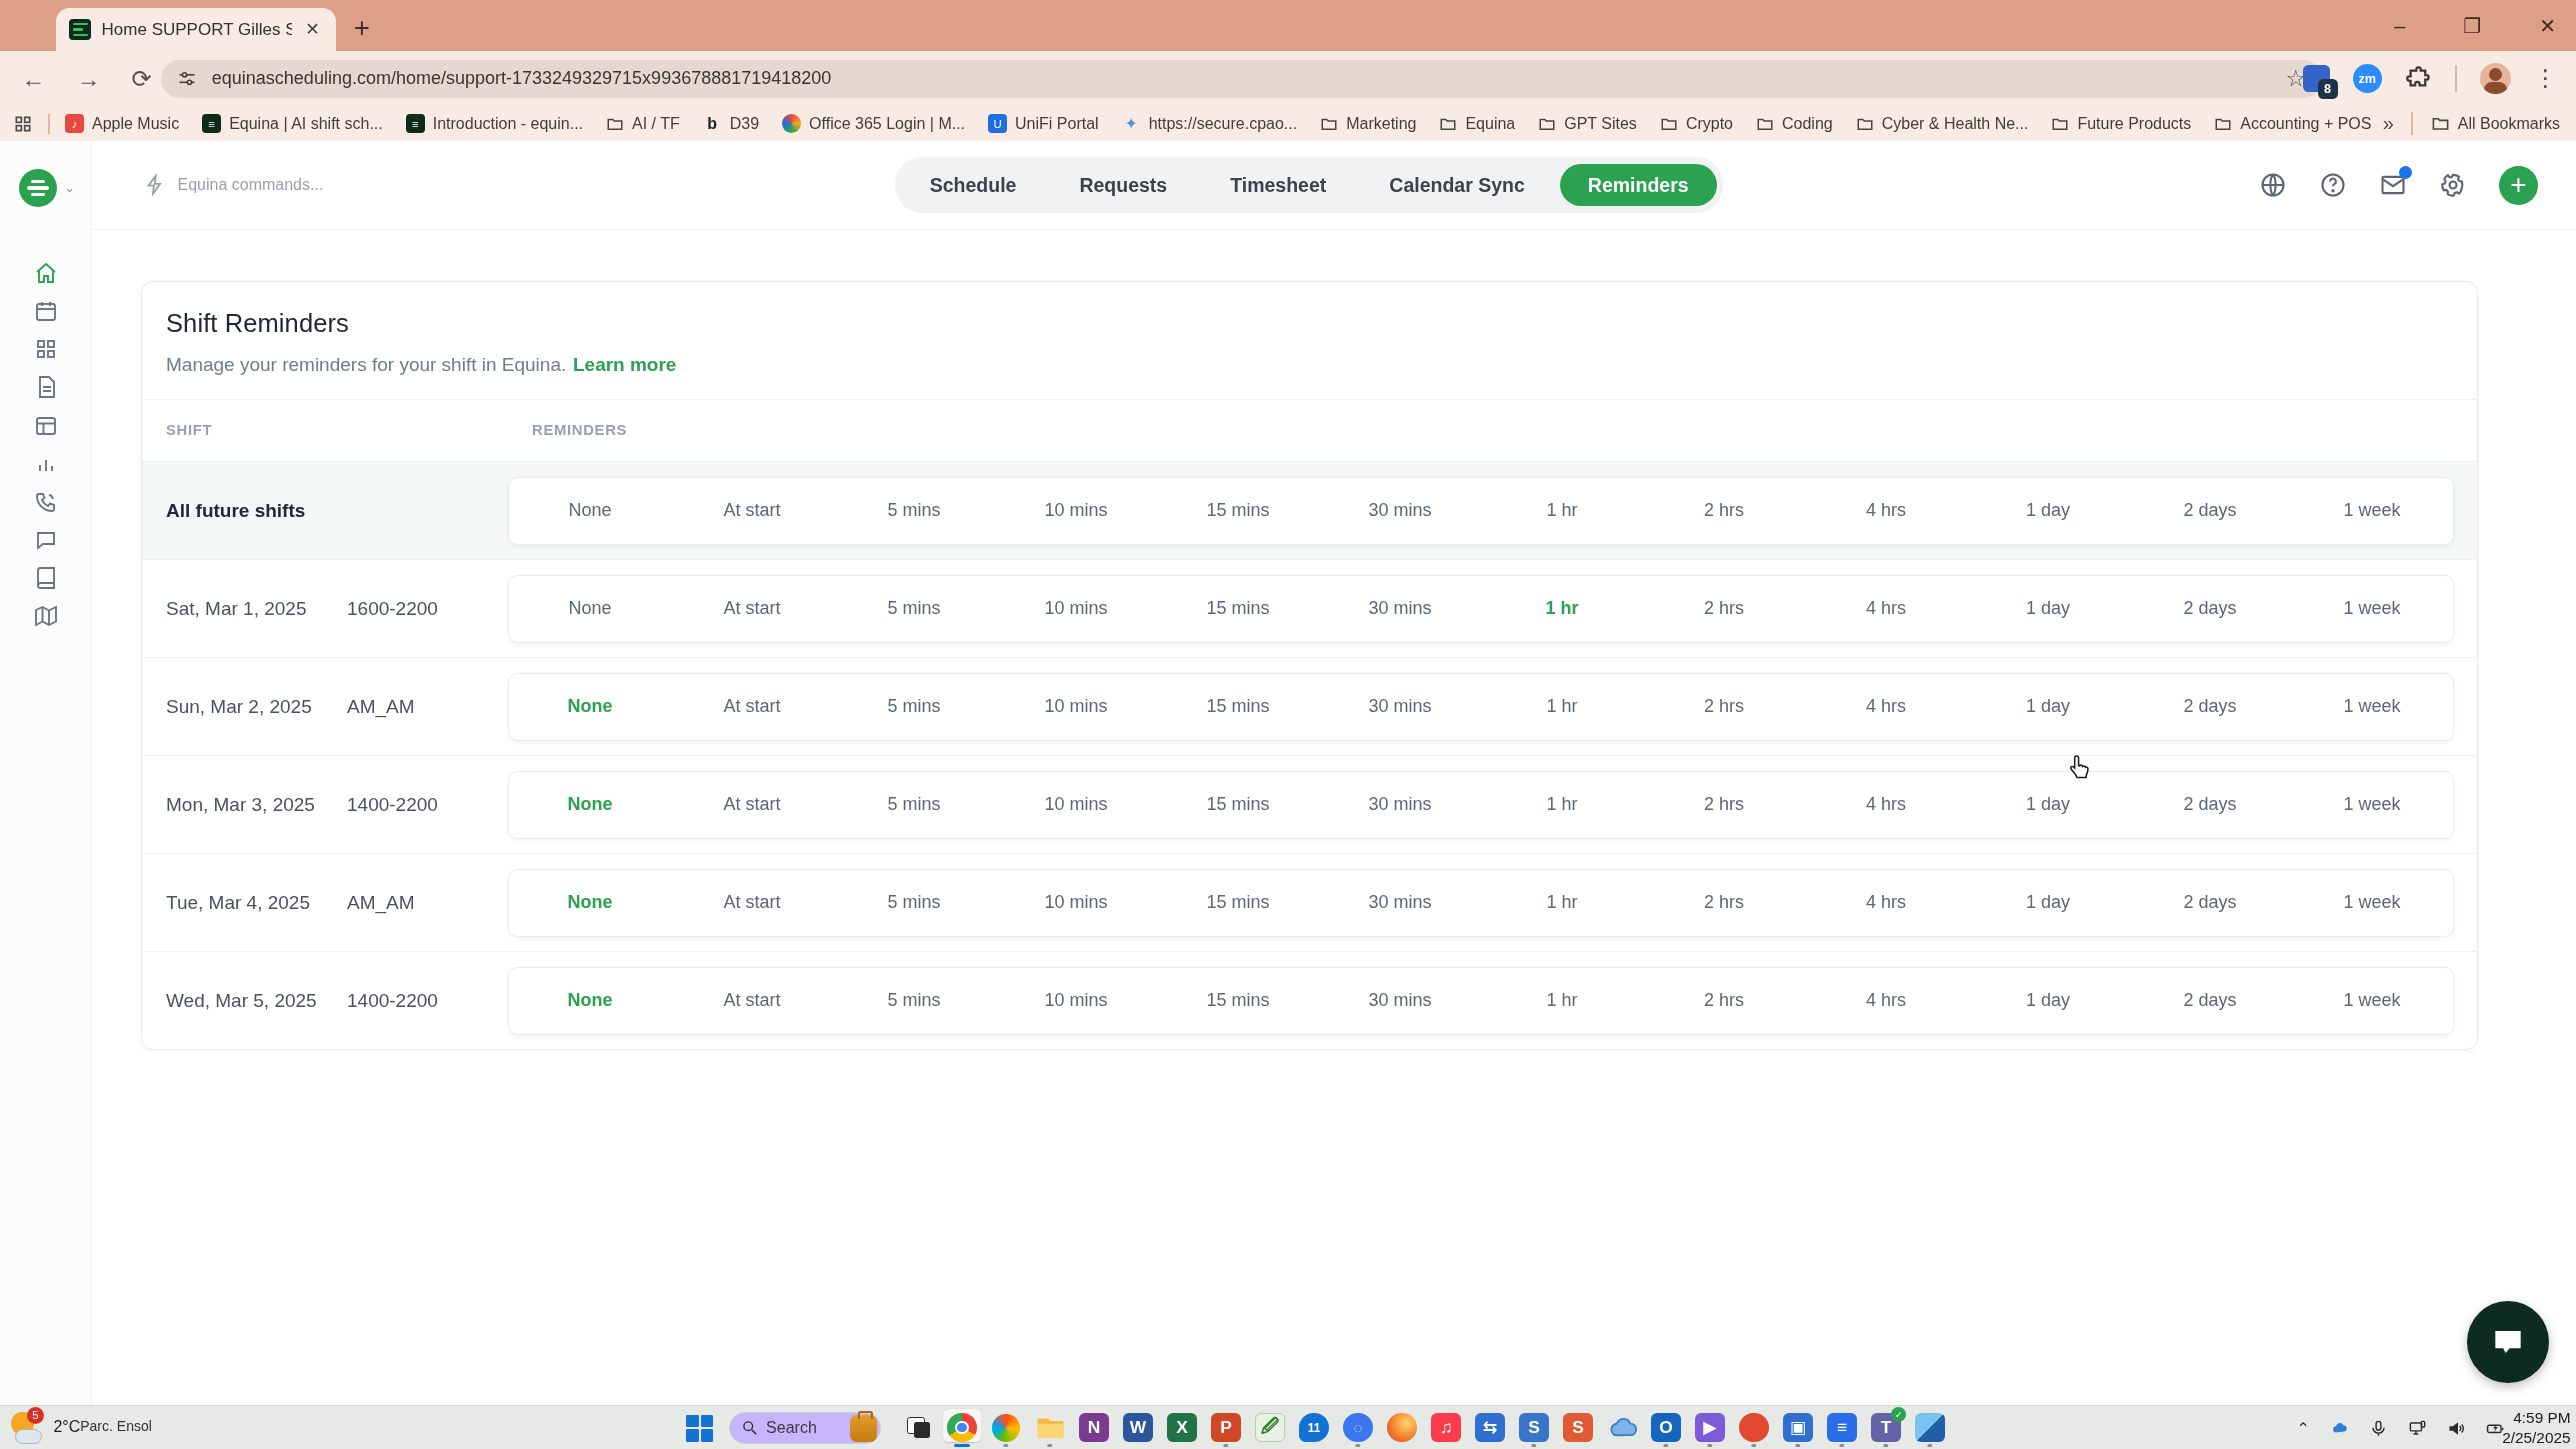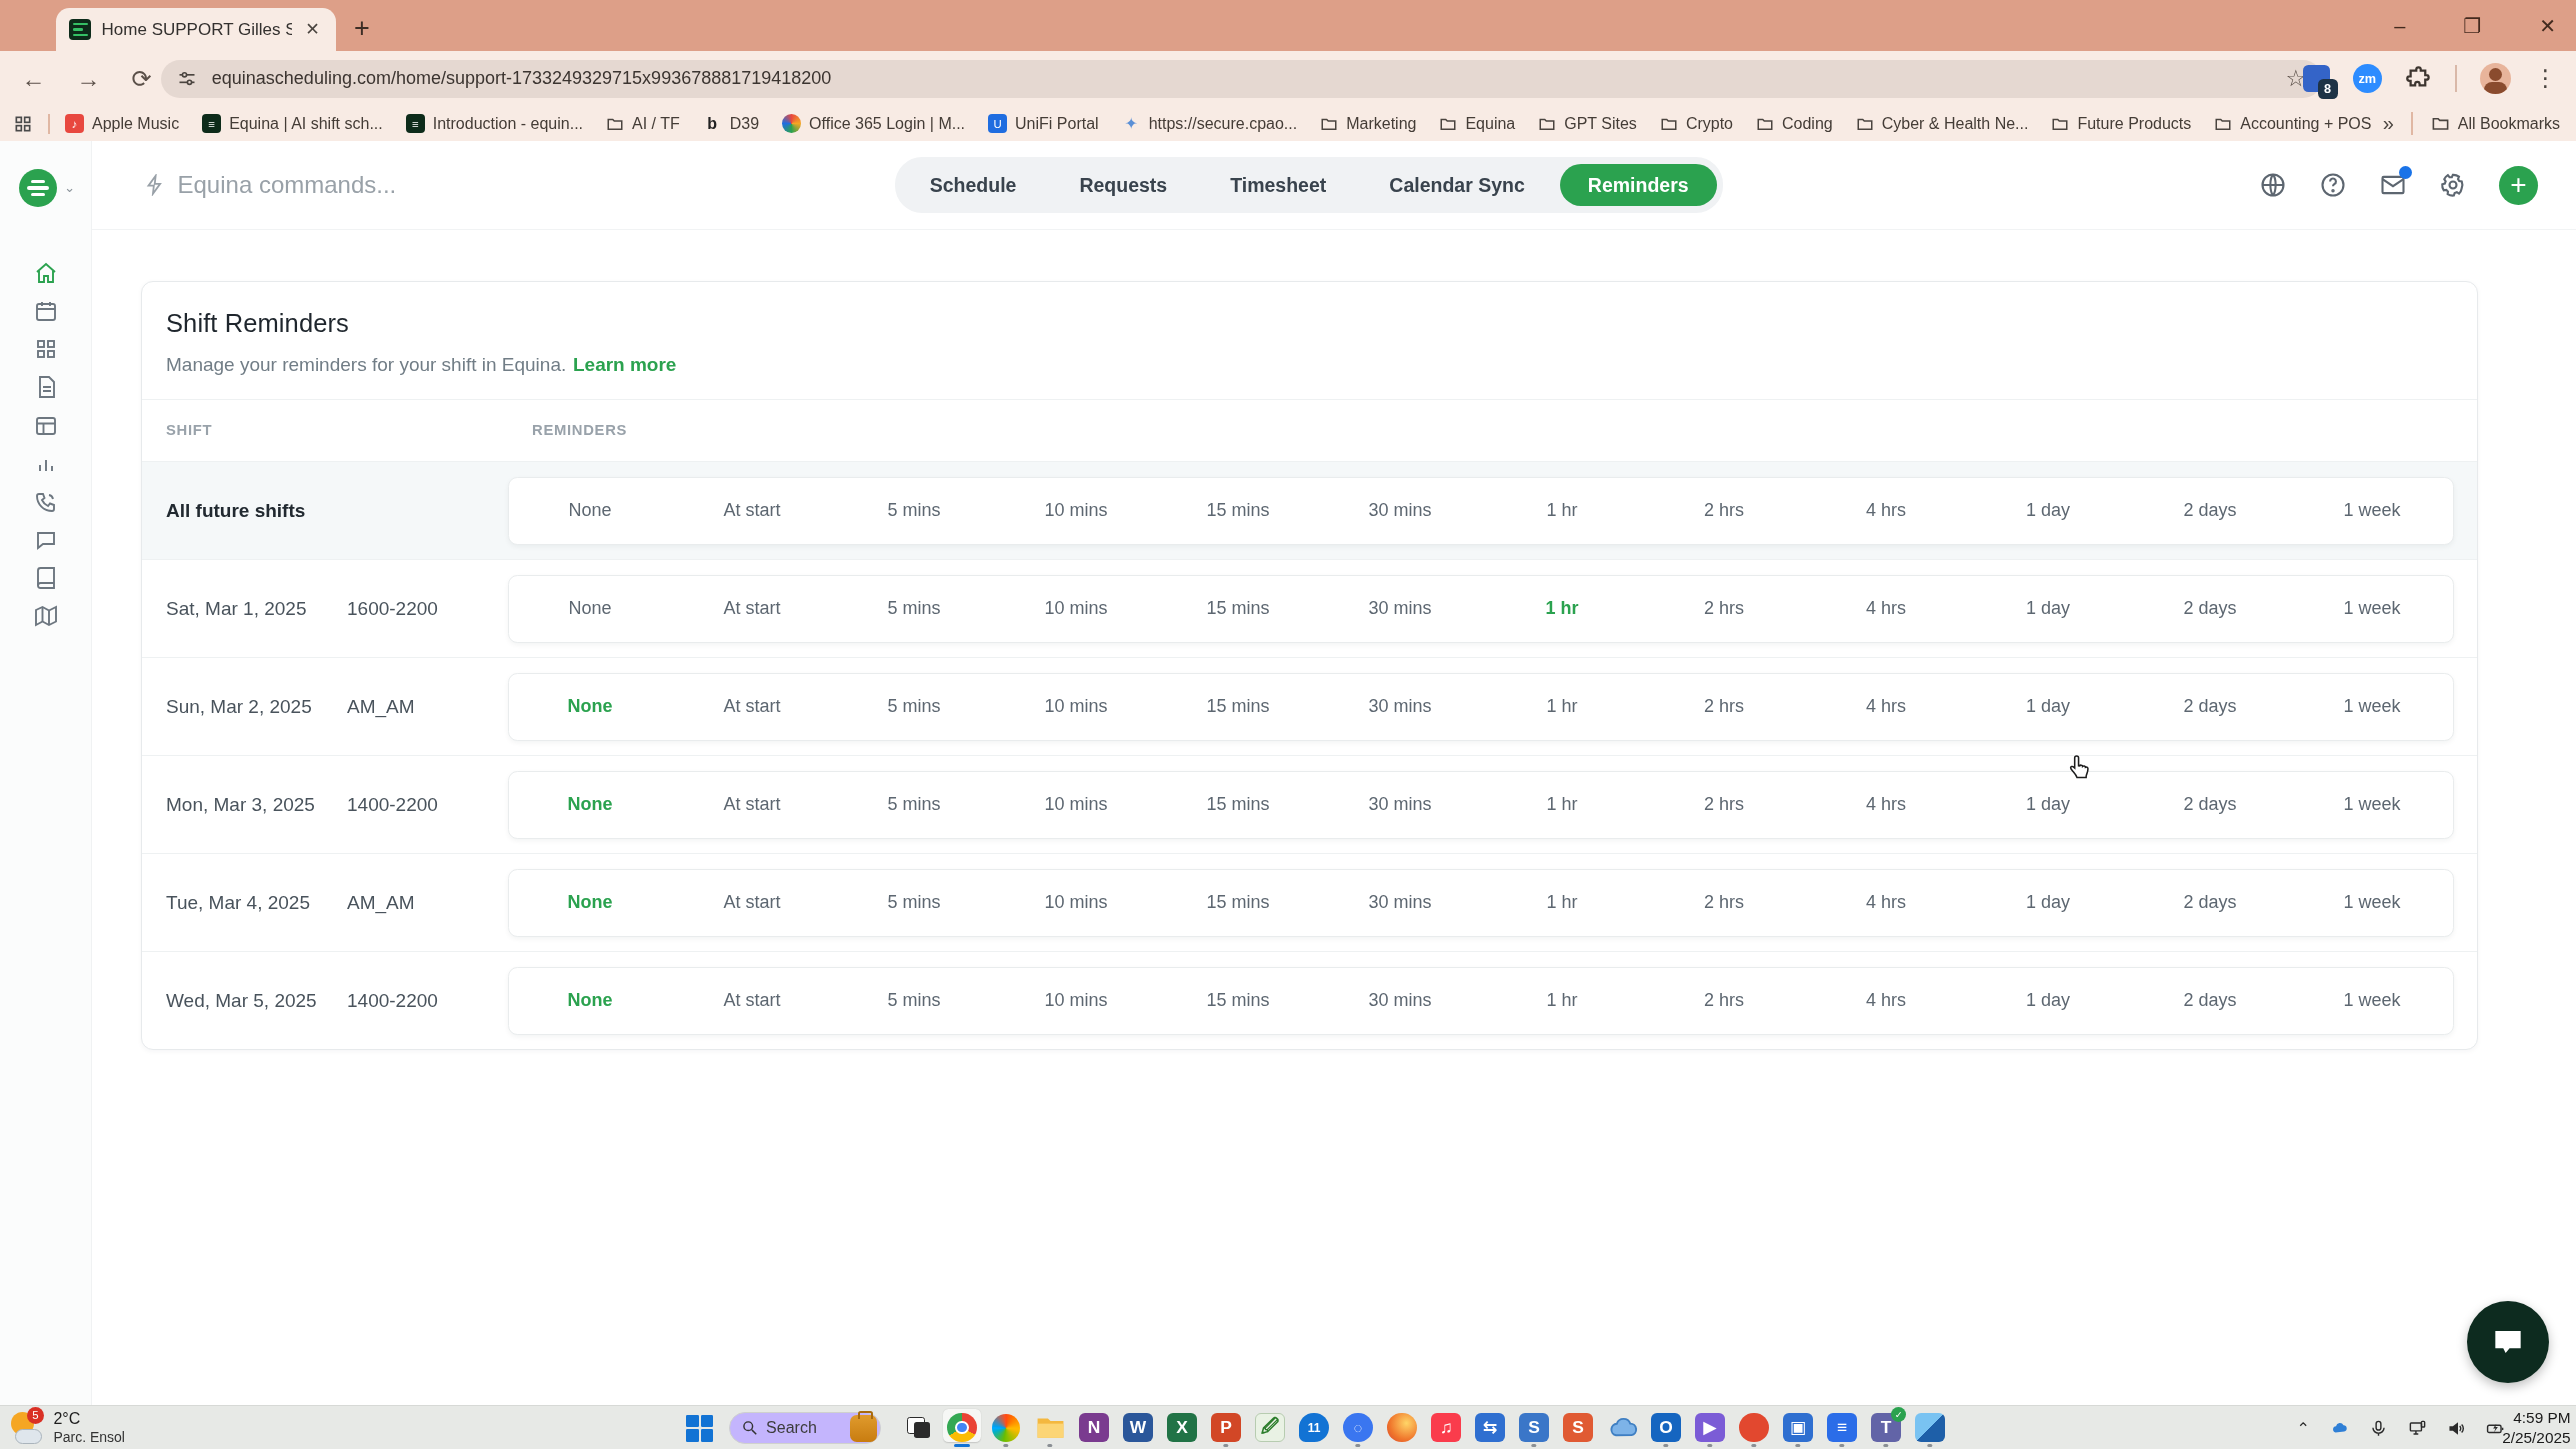--- a/index.html
+++ b/index.html
@@ -45,21 +45,21 @@
   .side-logo i { display:block; height:3.4px; background:#fff; border-radius:2px; }
   .side-logo i:nth-child(1){ width:60%; margin:0 auto; }
   .side-logo i:nth-child(3){ width:60%; margin:0 auto; }
   .side-caret { position:absolute; left:64px; top:39px; color:#8b949b; font-size:13.4px; }
   .side-nav { position:absolute; left:0; top:119px; width:91px; display:flex; flex-direction:column; align-items:center; gap:12.7px; }
   .side-item { width:38px; height:25.5px; display:flex; align-items:center; justify-content:center; color:#6d7780; }
   .side-item.active { color:#2ba24f; }
   .side-item svg { width:24px; height:24px; }
 
   .app-header { position:absolute; left:92px; top:0; width:2484px; height:89px; background:#fff; border-bottom:1.3px solid #f1f3f4; display:flex; align-items:center; }
-  .cmd { display:flex; align-items:center; gap:12px; margin-left:52px; color:#99a1a8; font-size:24px; }
+  .cmd { display:flex; align-items:center; gap:12px; margin-left:52px; color:#99a1a8; font-size:16px; }
   .nav-pill { position:absolute; left:50%; transform:translateX(-53%); height:56px; background:#f0f2f4; border-radius:27px; display:flex; align-items:center; padding:0 6.7px; gap:7px; }
   .nav-tab { font-size:19.5px; color:#39434d; font-weight:bold; padding:0 28px; }
   .nav-tab.active { background:#2ba24f; color:#fff; border-radius:23px; height:42px; display:flex; align-items:center; }
   .hdr-icons { position:absolute; right:38px; display:flex; align-items:center; gap:32px; color:#5d6670; }
   .hdr-icons svg { width:28px; height:28px; }
   .mail-wrap { position:relative; }
   .mail-dot { position:absolute; right:-5.4px; top:-5.4px; width:13.4px; height:13.4px; border-radius:50%; background:#1a73e8; }
   .plus-btn { width:39px; height:39px; border-radius:50%; background:#2ba24f; color:#fff; display:flex; align-items:center; justify-content:center; font-size:28px; font-weight:300; line-height:0; }
 
   .card { position:absolute; left:141px; top:140px; width:2337px; height:769px; background:#fff; border:1.3px solid #e7eaec; border-radius:12px; box-shadow:0 1.3px 5.4px rgba(20,30,40,.04); overflow:hidden; }
@@ -84,21 +84,21 @@
 
   .chat-fab { position:absolute; left:2467px; top:1160px; width:82px; height:82px; border-radius:50%; background:#0d2b1f; display:flex; align-items:center; justify-content:center; box-shadow:0 4px 10.7px rgba(0,0,0,.25); }
 
   
   .taskbar { position:absolute; left:0; top:1405px; width:2576px; height:44px; background:#e7e9e6; border-top:0.7px solid #d7d9d6; }
   .weather { position:absolute; left:9.4px; top:3.4px; display:flex; align-items:center; gap:8px; }
   .wx-ico { position:relative; width:36px; height:36px; }
   .wx-sun { position:absolute; left:1.3px; top:2.7px; width:23px; height:23px; border-radius:50%; background:#f5a623; }
   .wx-cloud { position:absolute; left:5.4px; bottom:1.3px; width:27px; height:14.8px; border-radius:8px; background:#dfe6ec; border:1.3px solid #aab4bc; }
   .wx-badge { position:absolute; right:1.3px; top:-2.7px; width:17.4px; height:17.4px; border-radius:50%; background:#d93025; color:#fff; font-size:11.4px; display:flex; align-items:center; justify-content:center; }
-  .wx-text { display:flex; flex-direction:column; justify-content:center; line-height:1.15; }
+  .wx-text { display:flex; flex-direction:row; justify-content:center; line-height:1.15; }
   .wx-temp { font-size:16px; color:#1d1d1d; }
   .wx-cond { font-size:14px; color:#333; }
   .win-btn { position:absolute; left:686px; top:8.7px; width:28px; height:28px; display:grid; grid-template-columns:12.7px 12.7px; grid-template-rows:12.7px 12.7px; gap:2px; }
   .win-btn i { background:#1273d4; border-radius:1.3px; }
   .tb-search { position:absolute; left:729px; top:6px; width:152px; height:32px; background:#c4b5fd; border:0.7px solid #cfd1ce; border-radius:16px; display:flex; align-items:center; padding:0 2.7px 0 10.7px; gap:8px; }
   .tb-search .q { font-size:16px; color:#3c3c3c; flex:1; }
   .tb-brief { width:27px; height:27px; border-radius:6.7px; background:linear-gradient(#e09b2d,#c87c10); position:relative; }
   .tb-brief::before { content:""; position:absolute; left:8px; top:-4px; width:10.7px; height:6.7px; border:2px solid #a96a0d; border-bottom:none; border-radius:2.7px 2.7px 0 0; }
   .tb-apps { position:absolute; left:902px; top:4px; display:flex; gap:12px; }
   .tb-app { position:relative; width:32px; height:35px; display:flex; align-items:center; justify-content:center; }

